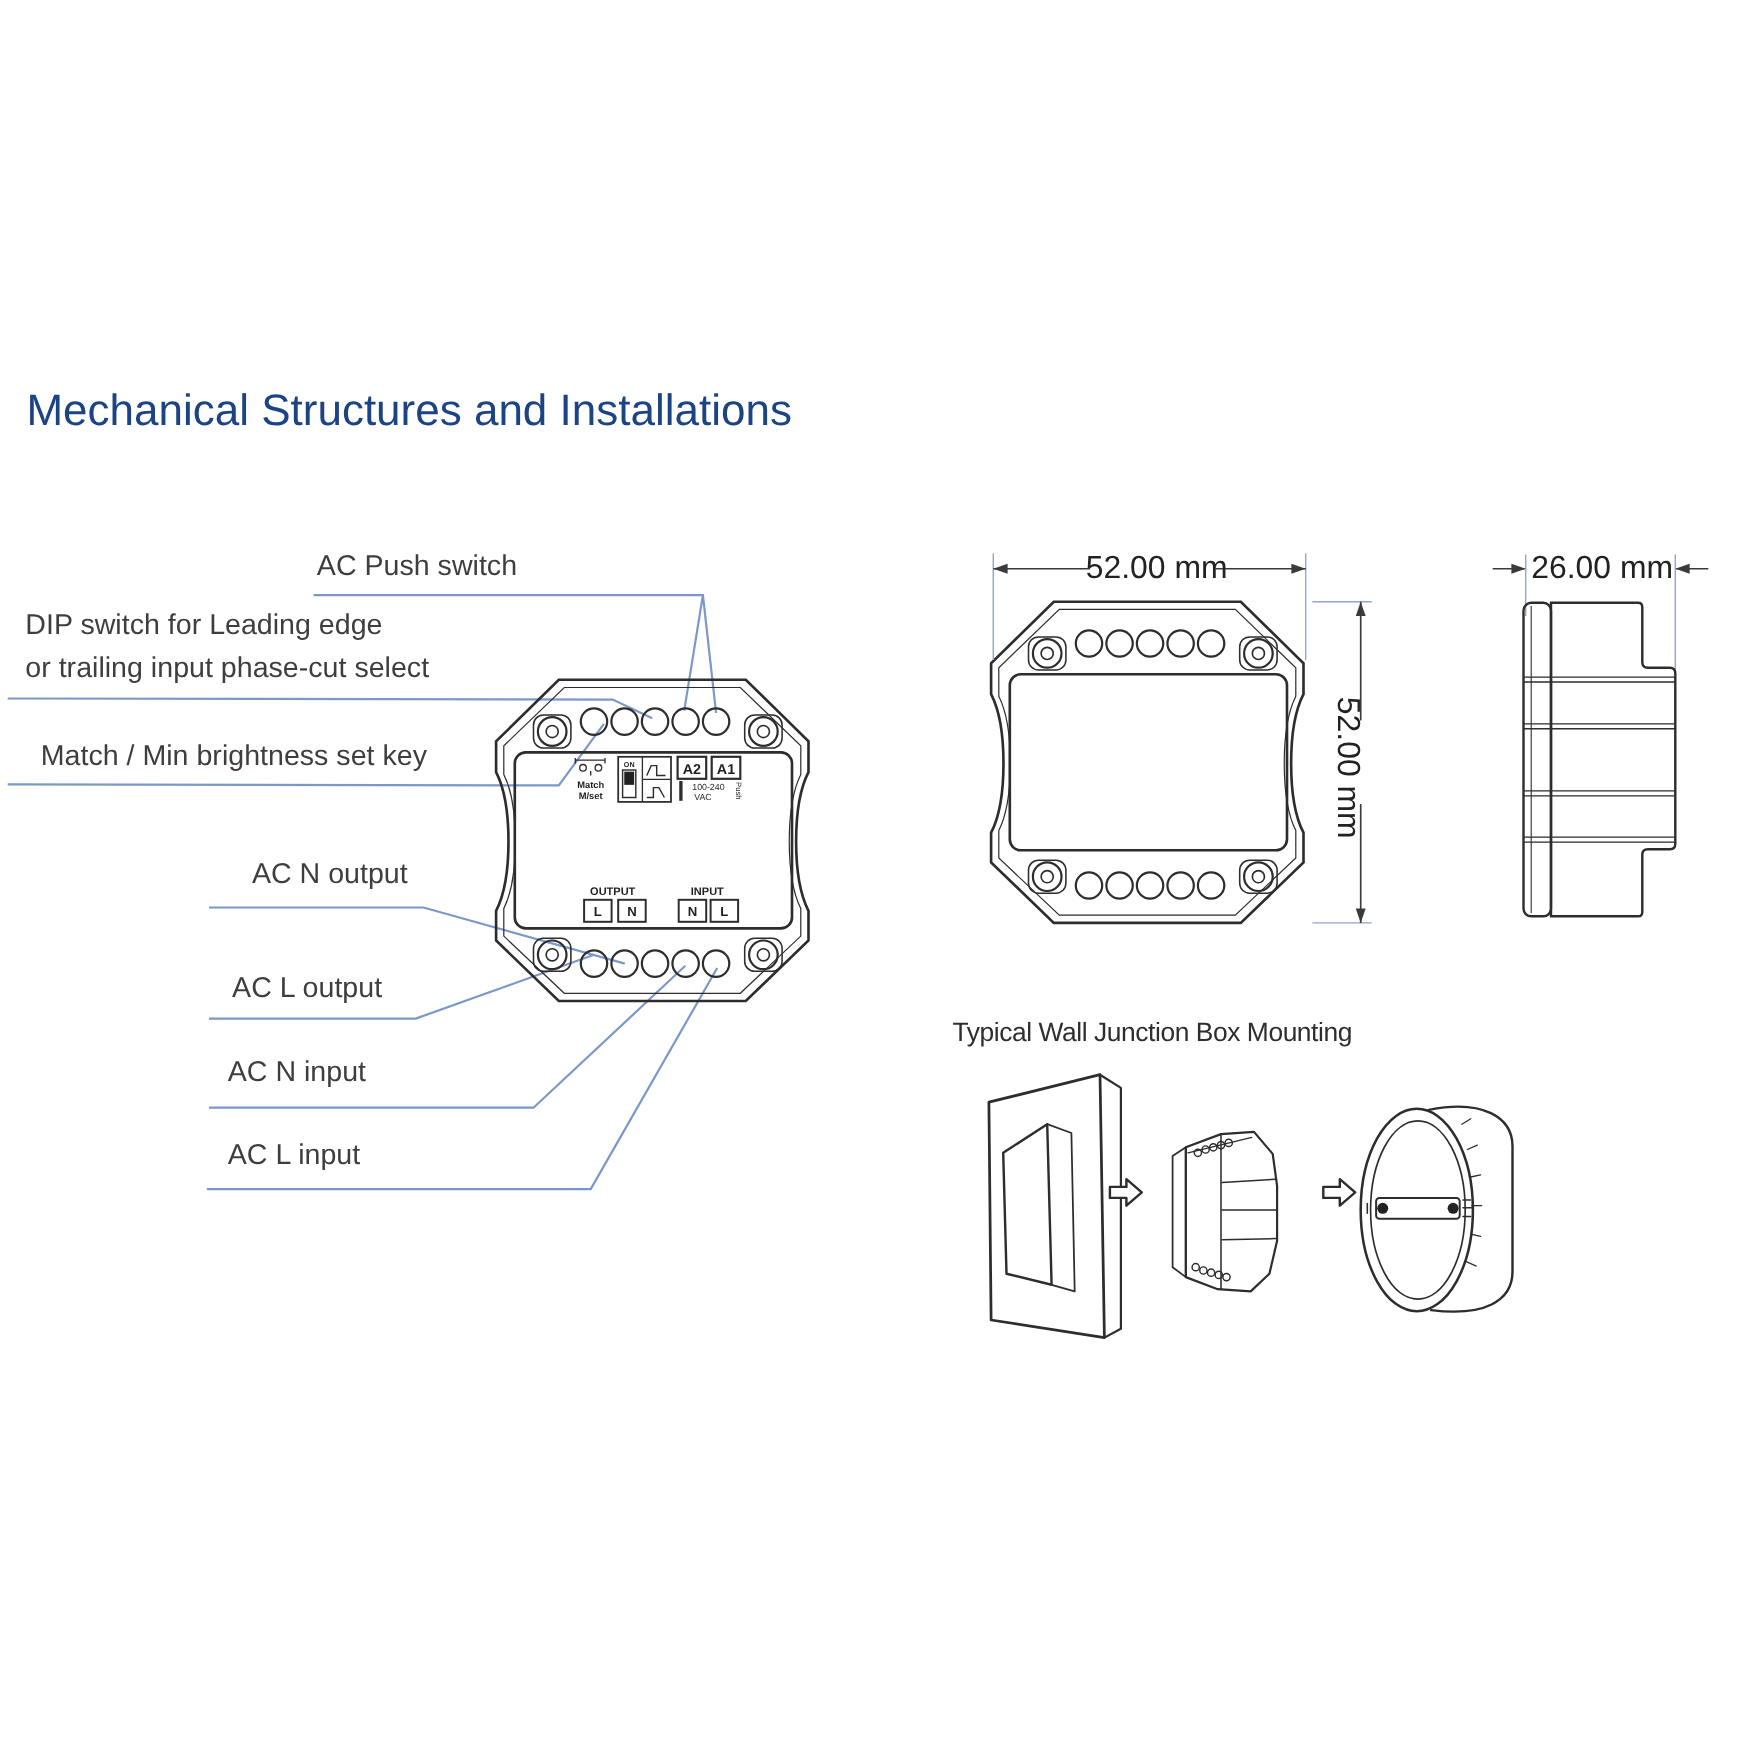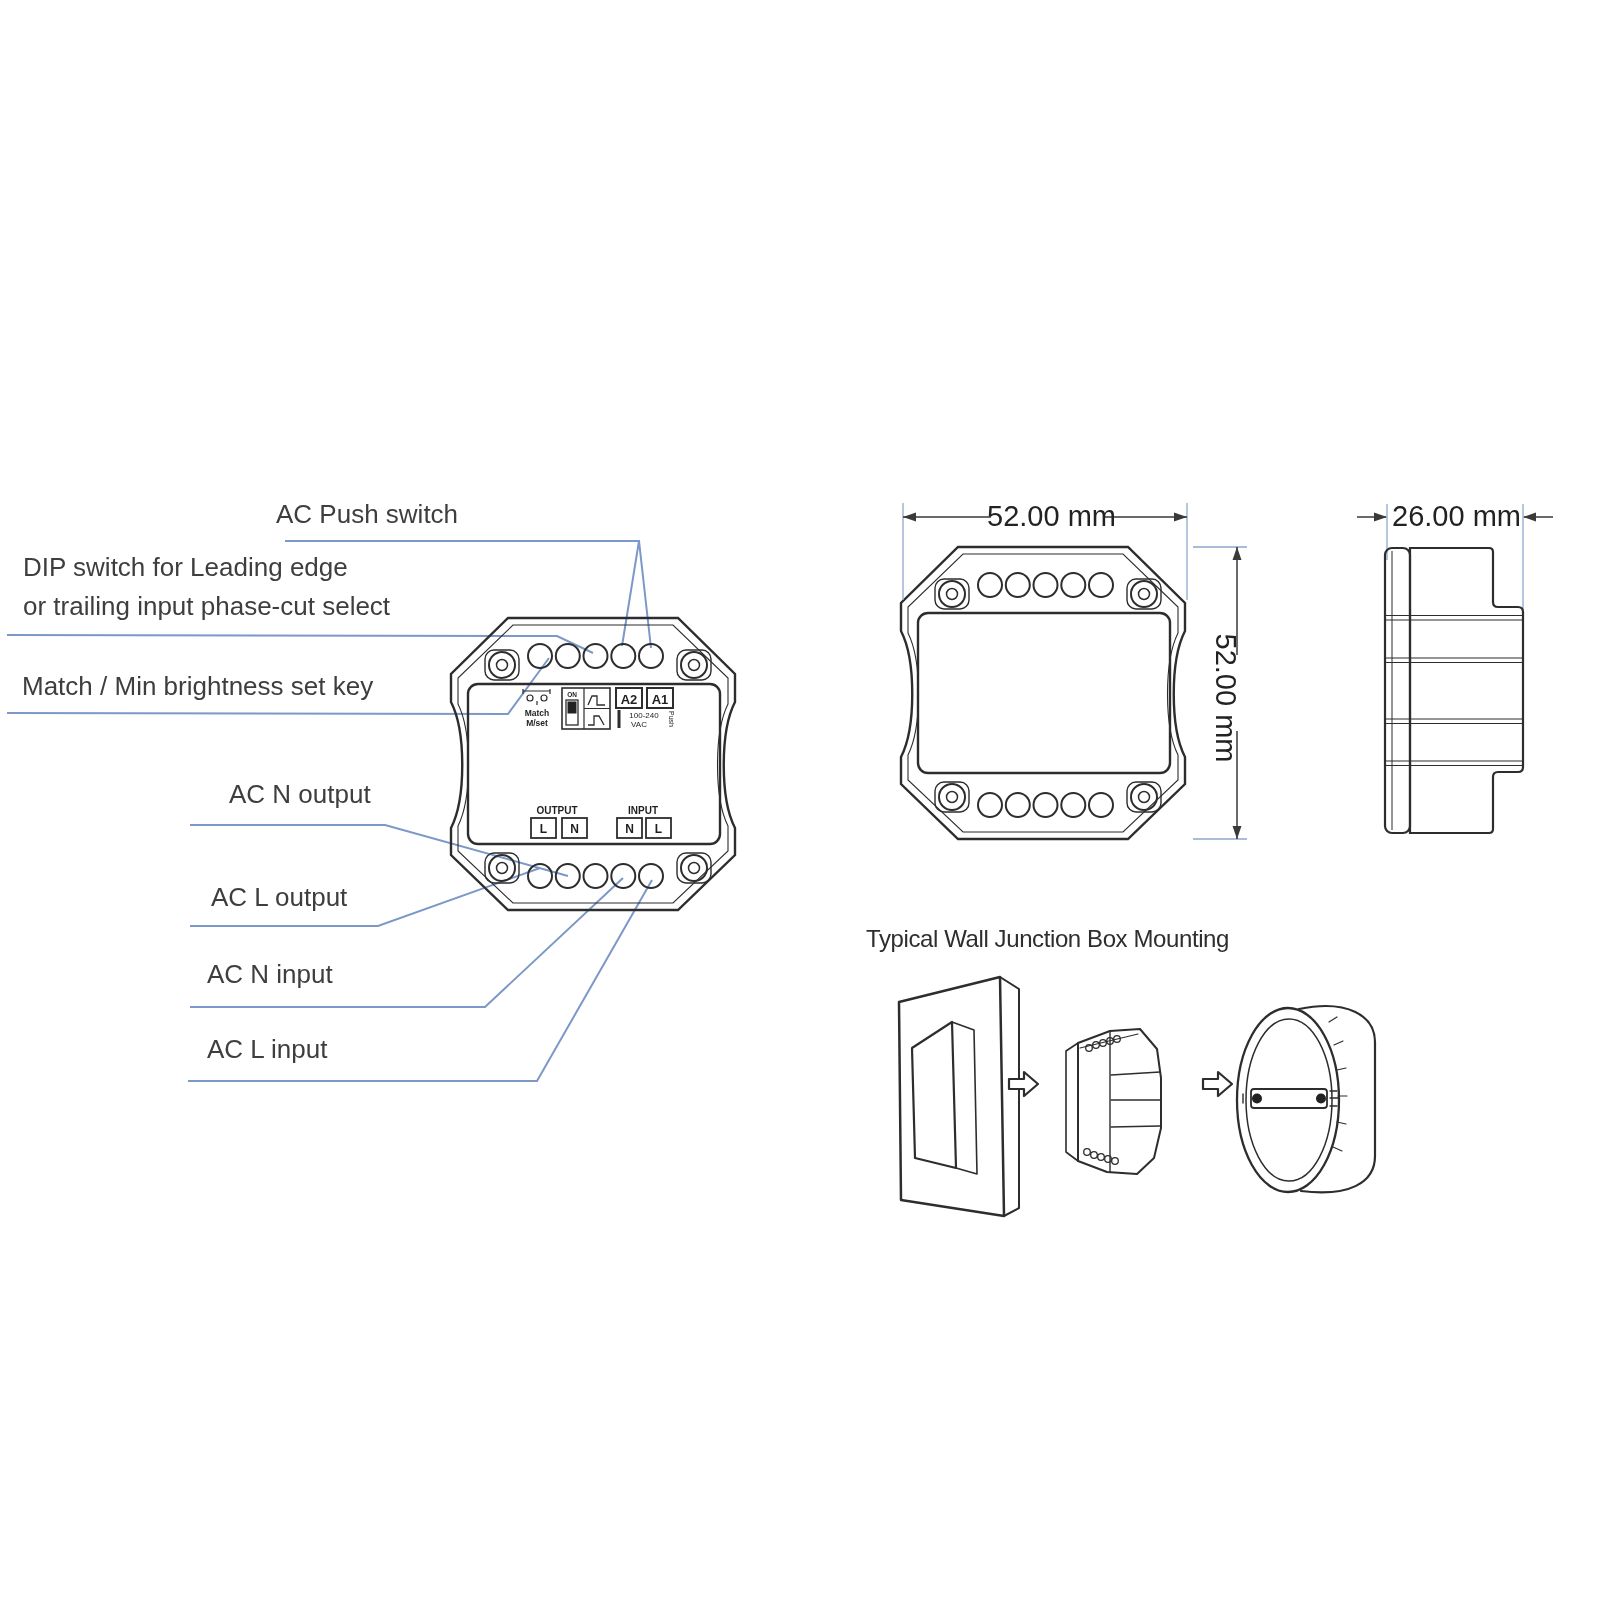--- a/index.html
+++ b/index.html
@@ -5,24 +5,24 @@
   html,body{margin:0;padding:0;background:#ffffff;}
   .canvas{position:relative;width:1600px;height:1600px;background:#ffffff;overflow:hidden;
           font-family:"Liberation Sans",sans-serif;}
   .art{position:absolute;left:0;top:0;}
   .h-blue{position:absolute;color:#1c4484;white-space:nowrap;}
   #title-mech{left:24px;top:351px;font-size:40px;}
   #title-sys{left:20px;top:1202px;font-size:45px;letter-spacing:1px;}
   #title-mount{position:absolute;left:866px;top:901px;font-size:24px;letter-spacing:-0.4px;
                color:#2e2e2e;white-space:nowrap;margin-top:24px;}
   .lbl{position:absolute;color:#3e3e3e;font-size:26px;white-space:nowrap;}
-  #lbl-push{left:276px;top:499px;}
+  #lbl-push{left:288px;top:499px;}
   #lbl-dip1{left:23px;top:552px;}
   #lbl-dip2{left:23px;top:591px;}
-  #lbl-match{left:22px;top:671px;}
+  #lbl-match{left:37px;top:671px;}
   #lbl-acnout{left:229px;top:779px;}
   #lbl-aclout{left:211px;top:882px;}
   #lbl-acnin{left:207px;top:959px;}
   #lbl-aclin{left:207px;top:1034px;}
   .dim{position:absolute;width:122px;text-align:center;font-size:29px;color:#222222;white-space:nowrap;}
   #dim-w{left:987px;top:500px;}
   #dim-h{left:1164px;top:678px;transform:rotate(90deg);}
   #dim-d{left:1392px;top:500px;}
   .svgt{font-family:"Liberation Sans",sans-serif;fill:#1f1f1f;}
 </style>
@@ -171,20 +171,21 @@
         <ellipse cx="1289" cy="1100" rx="43" ry="81" stroke-width="1.5"></ellipse>
         <path d="M1329,1022 L1337,1017 M1334,1045 L1343,1041 M1337,1070 L1346,1068 M1338,1096 L1347,1096 M1337,1122 L1346,1124 M1333,1147 L1342,1151" stroke-width="1.2"></path>
         <rect x="1251" y="1089" width="76" height="19" rx="3" stroke-width="1.8" fill="#ffffff"></rect>
         <circle cx="1257" cy="1098.5" r="5" fill="#222222" stroke="none"></circle>
         <circle cx="1321" cy="1098.5" r="5" fill="#222222" stroke="none"></circle>
         <path d="M1243,1094 V1103 M1330,1091 H1337 M1330,1098 H1338 M1330,1106 H1337" stroke-width="1.4"></path>
       </g>
     </g>
   </svg>
 
+  <div class="h-blue" id="title-mech">Mechanical Structures and Installations</div>
   <div id="title-mount">Typical Wall Junction Box Mounting</div>
 
   <div class="lbl" id="lbl-push">AC Push switch</div>
   <div class="lbl" id="lbl-dip1">DIP switch for Leading edge</div>
   <div class="lbl" id="lbl-dip2">or trailing input phase-cut select</div>
   <div class="lbl" id="lbl-match">Match / Min brightness set key</div>
   <div class="lbl" id="lbl-acnout">AC N output</div>
   <div class="lbl" id="lbl-aclout">AC L output</div>
   <div class="lbl" id="lbl-acnin">AC N input</div>
   <div class="lbl" id="lbl-aclin">AC L input</div>

